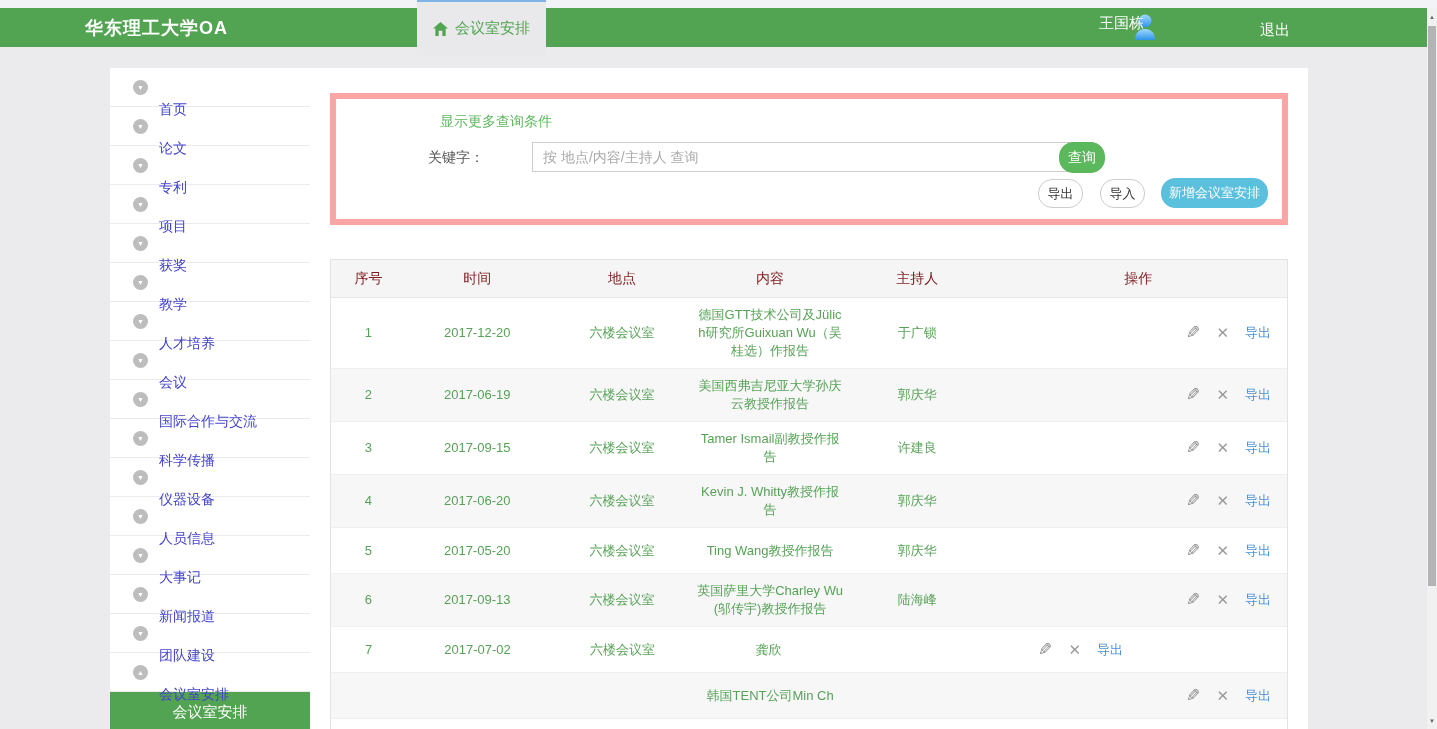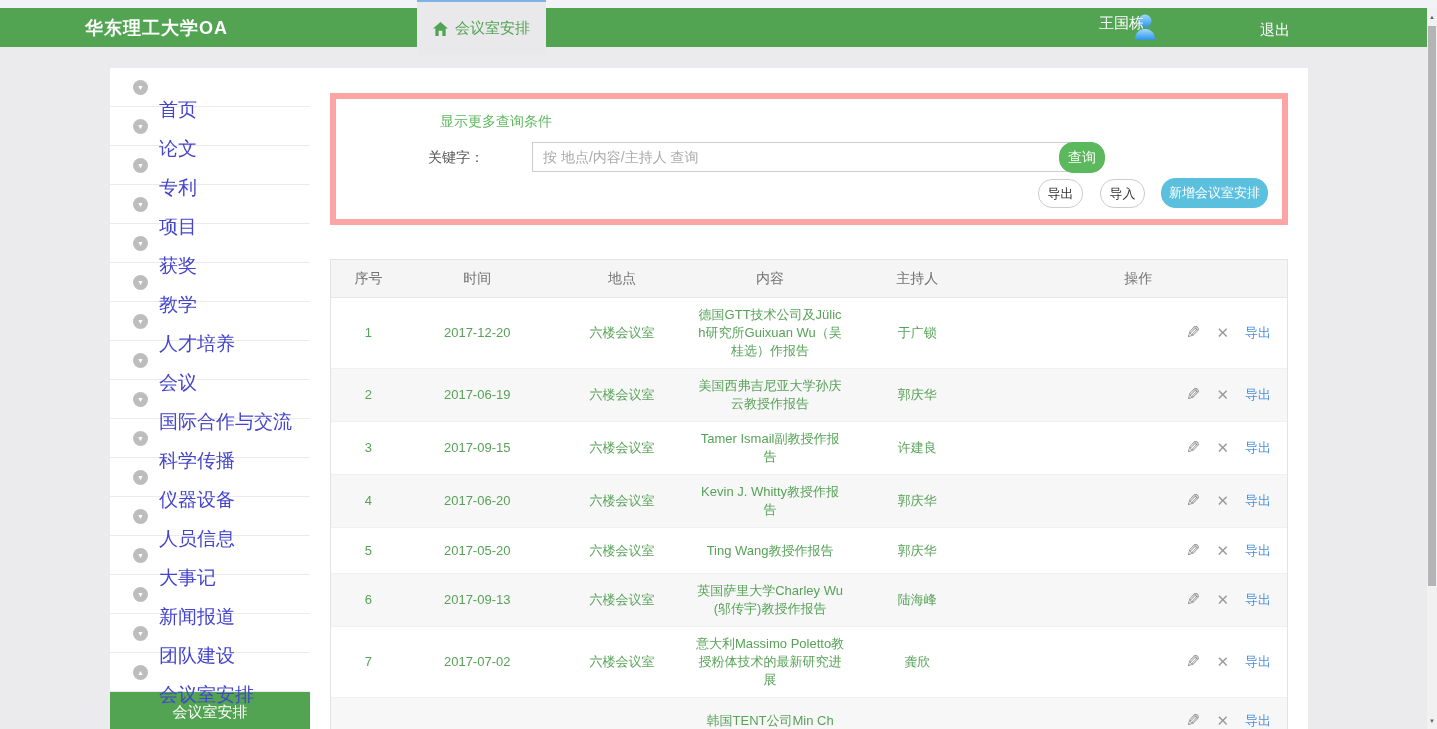--- a/index.html
+++ b/index.html
@@ -33,21 +33,21 @@
     height:39px; display:flex; align-items:center; padding-left:23px; gap:11px;
     border-bottom:1px solid #ebebee; background:#fff; cursor:pointer;
   }
   .circ {
     width:15px; height:15px; border-radius:50%; background:#bdbdbd; flex:0 0 15px;
     display:flex; align-items:center; justify-content:center; color:#fff;
   }
   .circ::after { font-size:7px; line-height:1; }
   .arrow-down::after { content:"▼"; }
   .arrow-up::after { content:"▲"; }
-  .sb-label { color:var(--sidebar_link_blue); font-size:19px;margin-top:45px; }
+  .sb-label { color:var(--sidebar_link_blue); font-size:14px;margin-top:45px; }
   .active-sub {
     height:40px; background:var(--header_green); color:#fff; font-size:15px;
     display:flex; align-items:center; justify-content:center; cursor:pointer;
   }
   
   .main { position:absolute; left:310px; top:68px; width:998px; height:661px; background:#fff; }
   .search-card {
     position:absolute; left:20px; top:25px; width:958px; height:132px;
     border:6px solid #fca5a5; background:#fff;
   }
@@ -66,21 +66,21 @@
     font-family:"Liberation Sans","DejaVu Sans",sans-serif;
   }
   .btn-search { left:723px; top:43px; width:46px; height:31px; background:var(--button_green); color:#fff; border:1px solid var(--button_green); font-size:14px; }
   .btn-plain { background:#fff; border:1px solid #ccc; color:#333; }
   .btn-export { left:702px; top:80px; width:45px; height:29px; }
   .btn-import { left:764px; top:80px; width:45px; height:29px; }
   .btn-add { left:825px; top:79px; width:107px; height:30px; background:var(--add_blue); border:1px solid var(--add_blue); color:#fff; }
   
   .table-card { position:absolute; left:20px; top:191px; width:958px; height:600px; border:1px solid #e3e3e3; border-bottom:none; background:#fff; }
   .thead { display:flex; height:38px; background:#f5f5f6; border-bottom:1px solid #e6e6e6; }
-  .thead .cell { color:#737373; font-size:14px; }
+  .thead .cell { color:#7f1d1d; font-size:14px; }
   .cell { display:flex; align-items:center; justify-content:center; text-align:center; }
   .c0{width:75px;} .c1{width:143px;} .c2{width:147px;} .c3{width:150px;} .c4{width:145px;} .c5{width:298px;}
   .trow { display:flex; min-height:46px; border-bottom:1px solid #f0f0f0; background:#fff; }
   .trow:nth-child(even) { background:#f7f7f8; }
   .trow .cell { color:var(--table_text_green); font-size:13px; line-height:18px; padding:8px 0; }
   .trow .c3 { word-break:break-all; padding:8px 0; }
   .ops { justify-content:flex-end !important; gap:16px; padding-right:16px !important; }
   .edit-ic { font-size:17px; color:#8a8a8a; transform:scaleX(-1); cursor:pointer; }
   .del-ic { font-size:15px; color:#9a9a9a; cursor:pointer; }
   .exp-link { font-size:13px; color:var(--link_blue); cursor:pointer; text-decoration:none; }
@@ -286,21 +286,20 @@
     <div class="cell c5 ops">
       <span class="edit-ic">✎</span>
       <span class="del-ic">✕</span>
       <a class="exp-link">导出</a>
     </div>
   </div>
         <div class="trow">
     <div class="cell c0">7</div>
     <div class="cell c1">2017-07-02</div>
     <div class="cell c2">六楼会议室</div>
-    <div class="cell c3">意大利Massimo Poletto教授粉体技术的最新研究进展</div>
     <div class="cell c4">龚欣</div>
     <div class="cell c5 ops">
       <span class="edit-ic">✎</span>
       <span class="del-ic">✕</span>
       <a class="exp-link">导出</a>
     </div>
   </div>
         <div class="trow">
     <div class="cell c0"></div>
     <div class="cell c1"></div>

